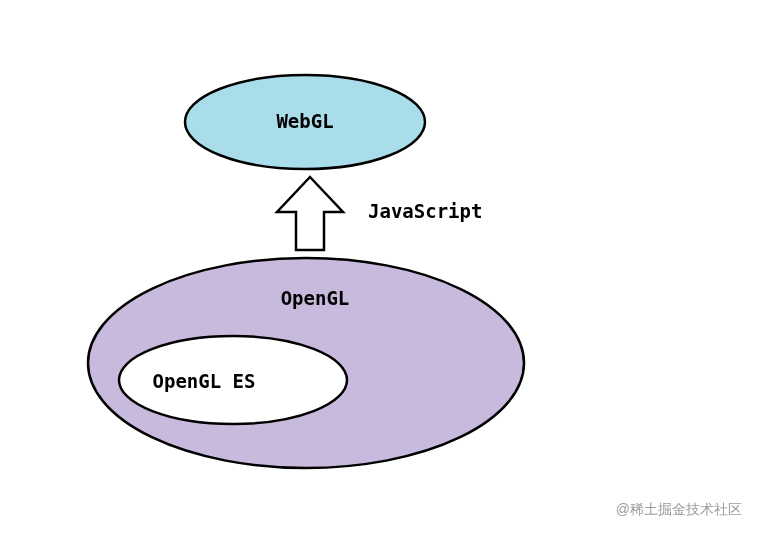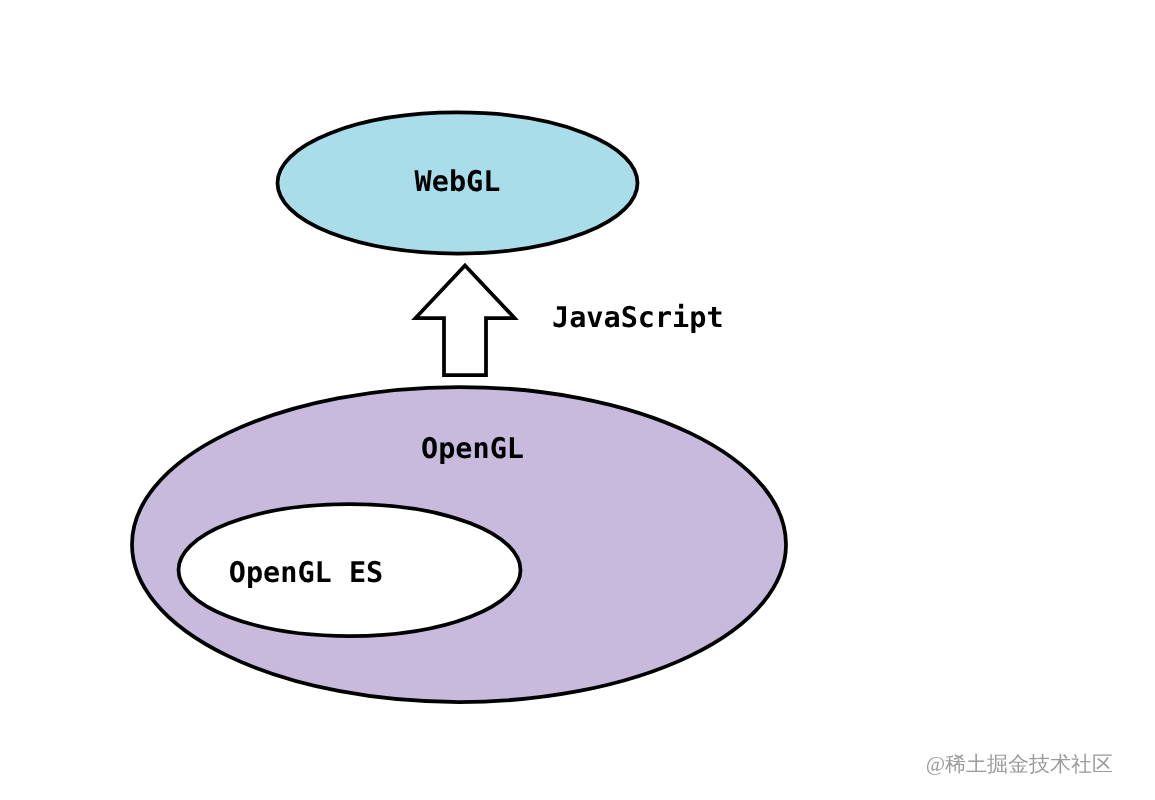--- a/index.html
+++ b/index.html
@@ -23,21 +23,21 @@
   .node-label {
     font-size: 19px;
   }
   .edge-label {
     font-size: 19px;
   }
   .watermark {
     position: absolute;
     right: 28px;
     bottom: 14px;
-    font-family: Liberation Serif, serif;
+    font-family: Liberation Sans, sans-serif;
     font-size: 14px;
     color: #9b9b9b;
     user-select: none;
   }
 </style>
 </head>
 <body>
 
 <div class="canvas">
   <svg width="770" height="533" viewBox="0 0 770 533">

